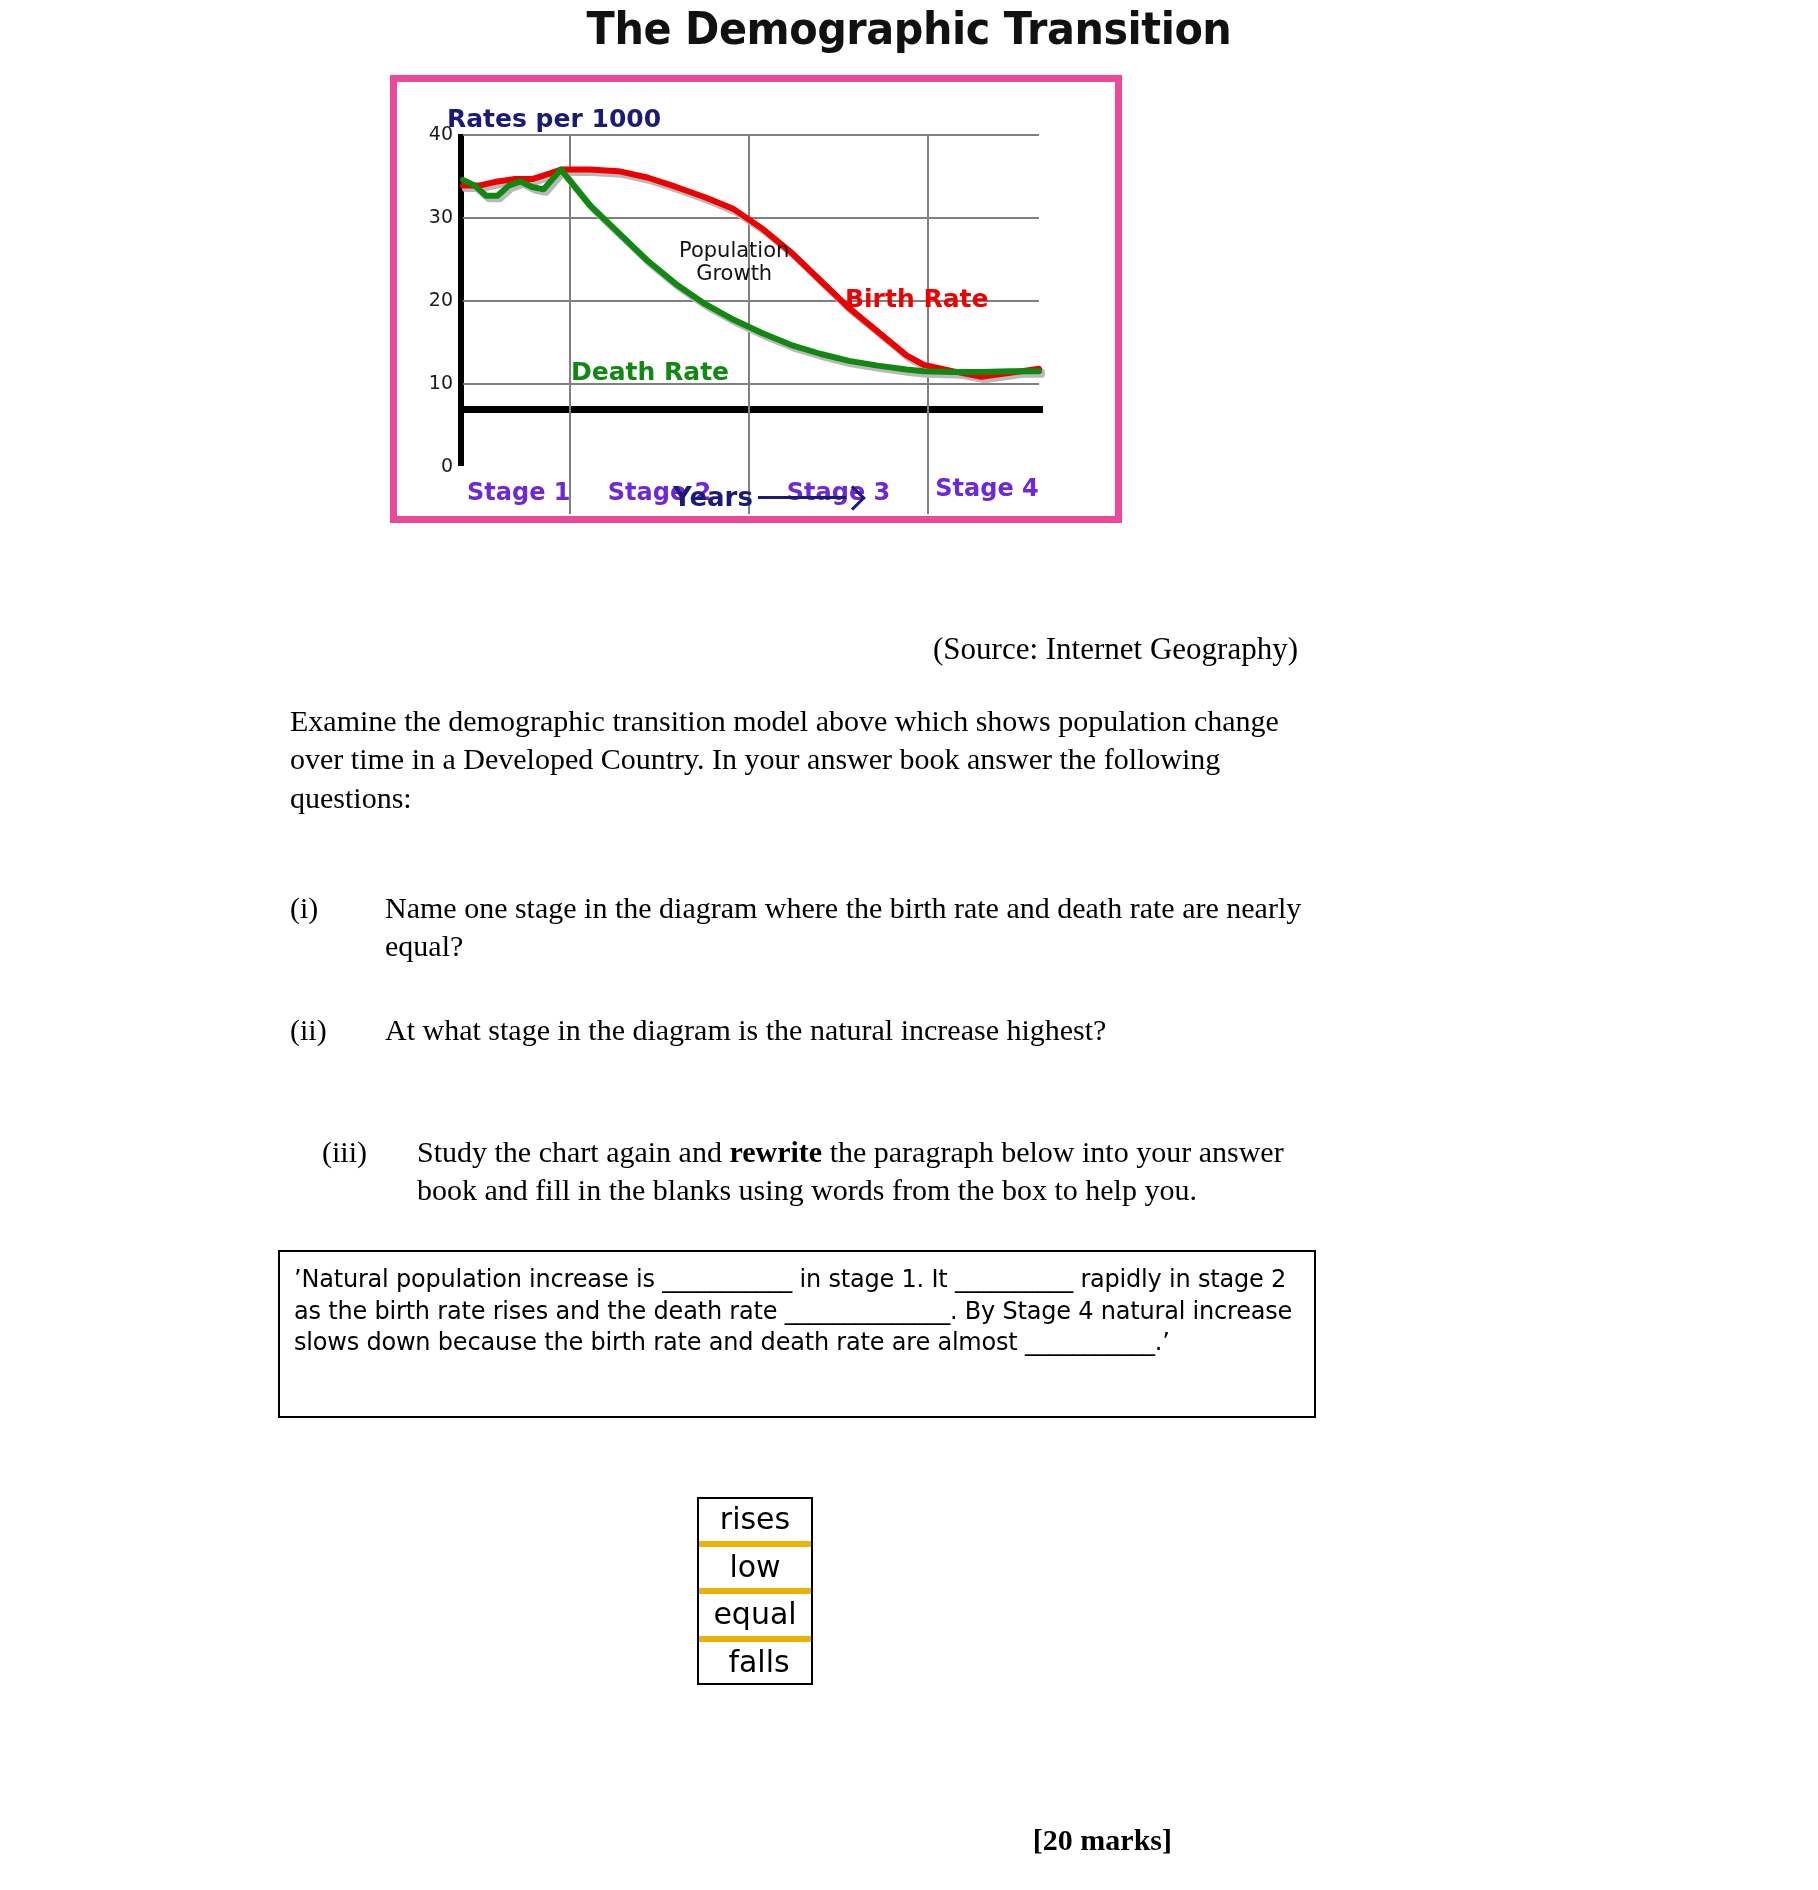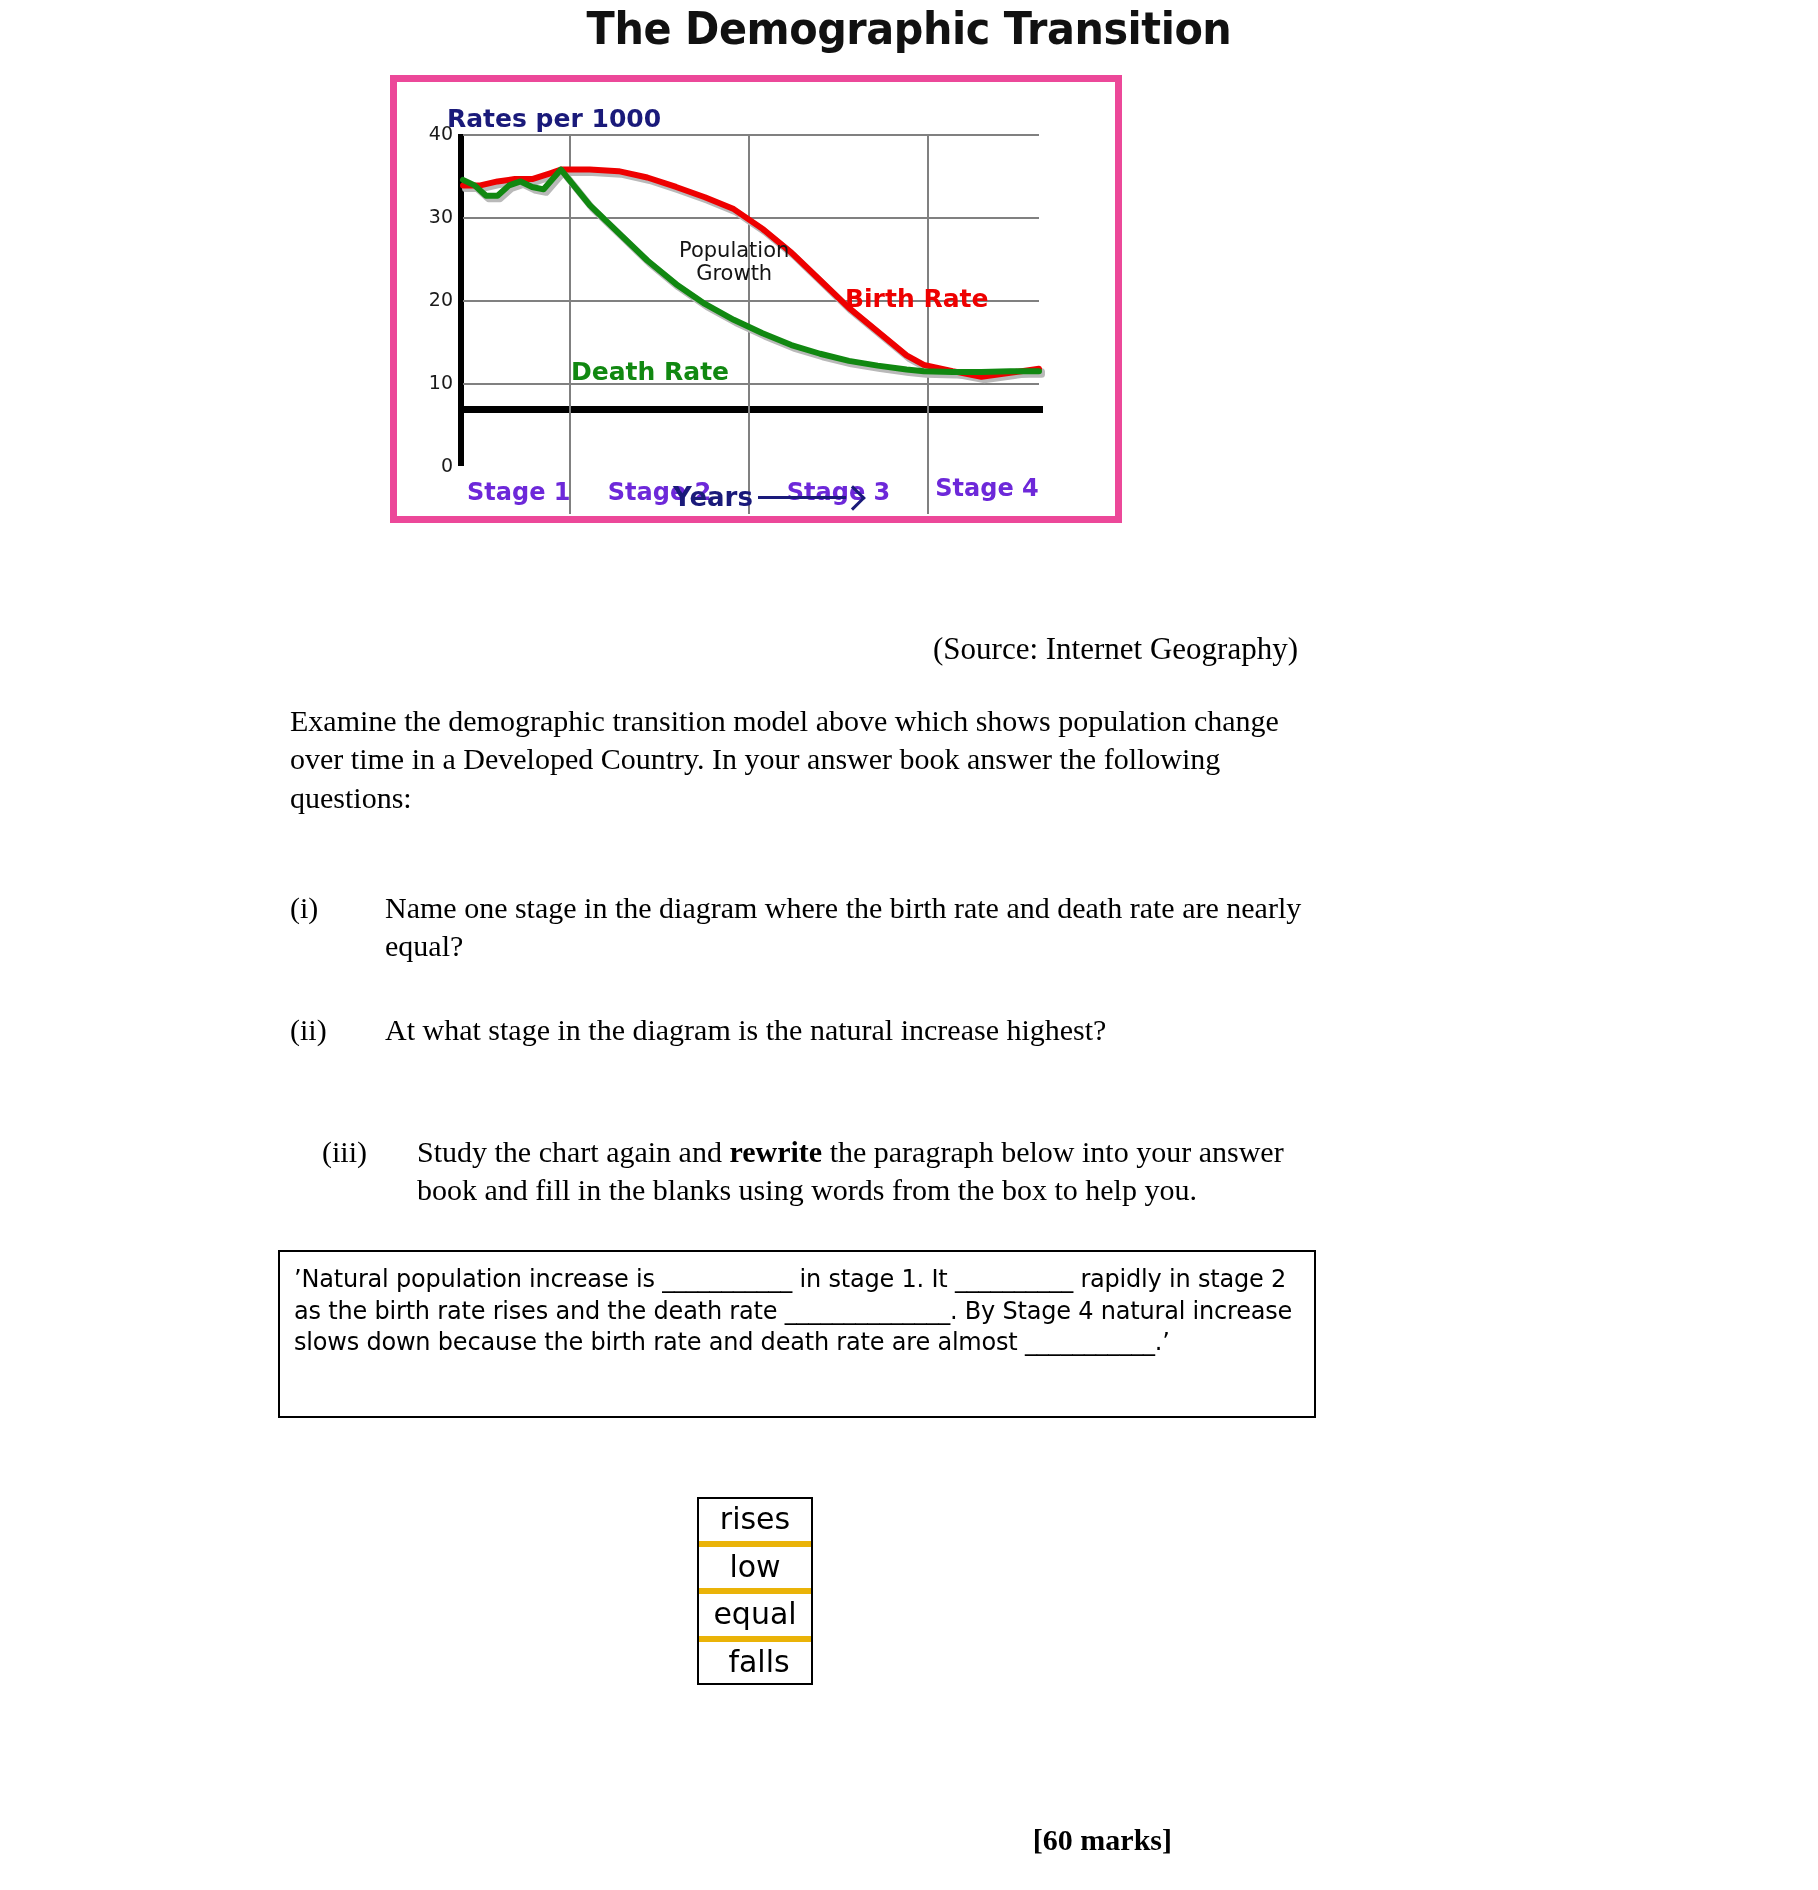--- a/index.html
+++ b/index.html
@@ -366,13 +366,13 @@
 
 <div id="fill-box"><span>’Natural population increase is </span><span>___________</span><span> in stage 1. It </span><span>__________</span><span> rapidly in stage 2 as the birth rate rises and the death rate </span><span>______________</span><span>. By Stage 4 natural increase slows down because the birth rate and death rate are almost </span><span>___________</span><span>.’</span></div>
 
 <div id="word-bank">
   <div class="word-item">rises</div>
   <div class="word-item">low</div>
   <div class="word-item">equal</div>
   <div class="word-item">falls</div>
 </div>
 
-<div id="marks">[60 marks]</div>
+<div id="marks">[20 marks]</div>
 
 </body></html>

